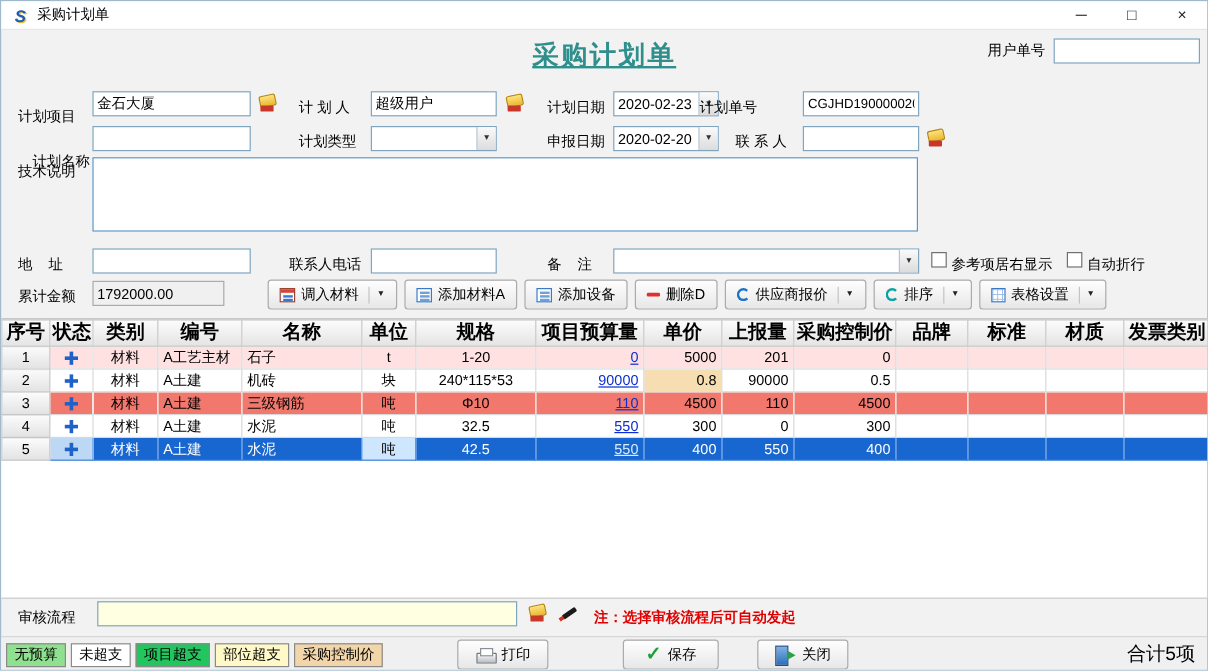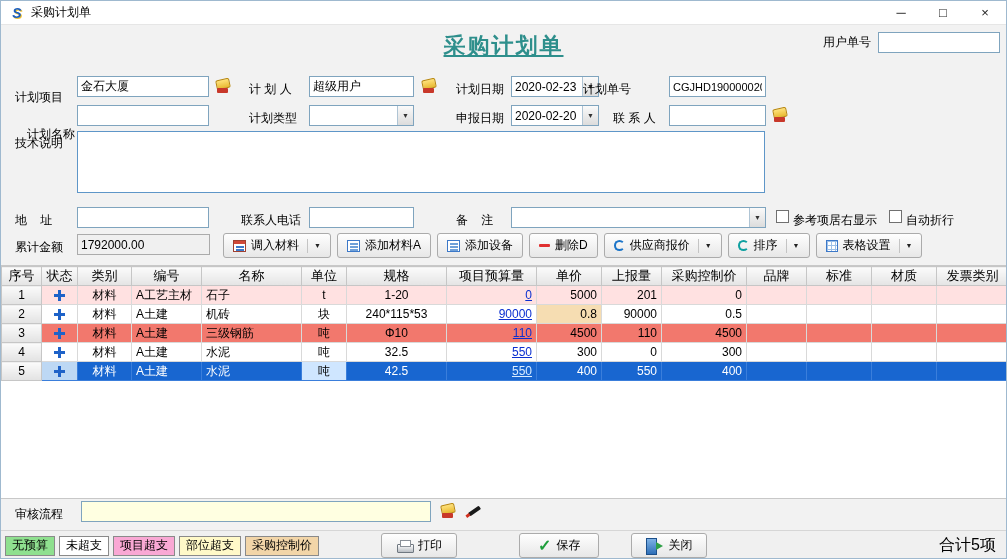--- a/index.html
+++ b/index.html
@@ -55,21 +55,21 @@
   .icon-exit-arr { position:absolute; right:0; top:4px; width:0; height:0; border-left:7px solid #2FA048; border-top:4px solid transparent; border-bottom:4px solid transparent; }
 
   
   .btn { height:25px; display:inline-flex; align-items:center; gap:5px; padding:0 9px; background:linear-gradient(#FEFEFE,#E7E7E7); border:1px solid #ABABAB; border-radius:3px; font-size:12px; white-space:nowrap; }
   .dd { display:inline-flex; align-items:center; margin-left:3px; padding-left:6px; border-left:1px solid #C4C4C4; font-size:7px; color:#222; height:14px; }
   .toolbar { position:absolute; left:222px; top:232px; display:flex; gap:6px; }
 
   
   .grid-wrap { position:absolute; top:264px; left:0; width:1007px; height:234px; background:#fff; border-top:1px solid #C8C8C8; border-bottom:1px solid #C8C8C8; }
   table.grid { border-collapse:collapse; table-layout:fixed; width:1007px; }
-  .grid th { height:18px; font-weight:normal; background:linear-gradient(#FBFBFB,#E4E4E4); border:1px solid #C6C6C6; font-size:13px; padding:0 2px; overflow:hidden; white-space:nowrap; }
+  .grid th { height:18px; font-weight:bold; background:linear-gradient(#FBFBFB,#E4E4E4); border:1px solid #C6C6C6; font-size:16px; padding:0 2px; overflow:hidden; white-space:nowrap; }
   .grid td { height:19px; border:1px solid #D9D9D9; padding:0 4px; overflow:hidden; white-space:nowrap; font-size:12px; }
   .grid td.cell-seq { background:linear-gradient(#FBFBFB,#E2E2E2); border-color:#C6C6C6; text-align:center; padding:0; }
   .ta-c { text-align:center; } .ta-l { text-align:left; } .ta-r { text-align:right; }
   .row-pink td { background:#FFE1E1; }
   .row-red td { background:#F2786D; }
   .row-white td { background:#fff; }
   .row-selected td { background:#1866D0; color:#fff; border-color:#3A7EDB; }
   .row-selected td.cell-status { background:#BDD8F4; }
   .row-selected td.cell-edit { background:#CFE6FF; color:#000; }
   .row-pink td.cell-seq, .row-red td.cell-seq, .row-white td.cell-seq, .row-selected td.cell-seq { background:linear-gradient(#FBFBFB,#E2E2E2); color:#000; }
@@ -77,21 +77,21 @@
   .link { color:#0B2FD0; text-decoration:underline; }
   .row-selected .link { color:#D8ECFF; }
   .plus { display:inline-block; width:11px; height:11px; position:relative; vertical-align:middle; }
   .plus::before { content:""; position:absolute; left:0; top:4px; width:11px; height:3px; background:#1E62C8; }
   .plus::after { content:""; position:absolute; left:4px; top:0; width:3px; height:11px; background:#1E62C8; }
 
   
   .note-red { position:absolute; color:#E00000; font-weight:bold; font-size:12px; }
   .footer { position:absolute; left:0; top:529px; width:100%; height:30px; background:#F0F0F0; border-top:1px solid #D6D6D6; display:flex; align-items:center; padding:0 4px; }
   .lg { height:20px; display:inline-flex; align-items:center; padding:0 6px; border:1px solid #8A8A8A; margin-right:4px; font-size:12px; }
-  .lg-green { background:#8FE08F; } .lg-white { background:#FFFFFF; } .lg-red { background:#f9a8d4; }
+  .lg-green { background:#8FE08F; } .lg-white { background:#FFFFFF; } .lg-red { background:#22c55e; }
   .lg-yellow { background:#FFF9C8; } .lg-tan { background:#F2D5A8; }
   .total { margin-left:auto; padding-right:6px; font-size:16px; }
 </style>
 </head>
 <body>
 
 <div class="win">
 
   <div class="titlebar">
     <span class="app-logo">S</span>
@@ -150,21 +150,21 @@
   <div class="combo" style="left:510px; top:206px; width:255px;">
     <span class="val"></span>
     <span class="ddb">▼</span>
   </div>
   <span class="cb" style="left:775px; top:209px;"></span>
   <span class="lbl" style="left:792px; top:211px;">参考项居右显示</span>
   <span class="cb" style="left:888px; top:209px;"></span>
   <span class="lbl" style="left:905px; top:211px;">自动折行</span>
 
   <span class="lbl" style="left:14px; top:238px;">累计金额</span>
-  <div class="tb gray" style="left:76px; top:233px; width:133px;">1792000.00</div>
+  <div class="tb gray" style="left:76px; top:233px; width:110px;">1792000.00</div>
 
   <div class="toolbar">
     <button class="btn">
       <span class="icon-sheet-red"></span>
       <span>调入材料</span>
       <span class="dd">▼</span>
     </button>
     <button class="btn">
       <span class="icon-sheet-blue"></span>
       <span>添加材料A</span>
@@ -319,20 +319,21 @@
             <td class="ta-c cell-invoice"></td>
           </tr>
         </tbody>
     </table>
   </div>
 
   <span class="lbl" style="left:14px; top:505px;">审核流程</span>
   <input class="tb" style="left: 80px; top: 500px; width: 350px; background: rgb(255, 255, 225);" value="">
   <span class="icon-lookup" style="left:438px; top:502px;"></span>
   <span class="icon-pen" style="left:464px; top:502px;"></span>
+  <span class="note-red" style="left:494px; top:505px;">注：选择审核流程后可自动发起</span>
 
   <div class="footer">
     <span class="lg lg-green">无预算</span>
     <span class="lg lg-white">未超支</span>
     <span class="lg lg-red">项目超支</span>
     <span class="lg lg-yellow">部位超支</span>
     <span class="lg lg-tan">采购控制价</span>
     <button class="btn" style="margin-left:58px; padding:0 14px;">
       <span class="icon-print"></span>
       <span>打印</span>

